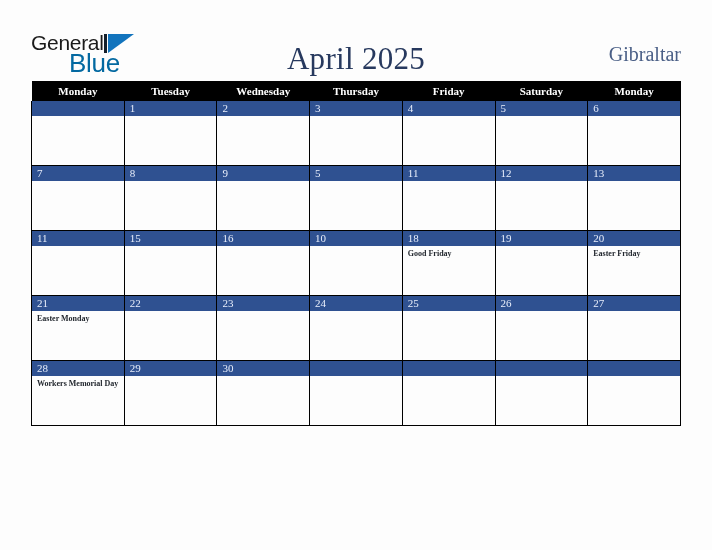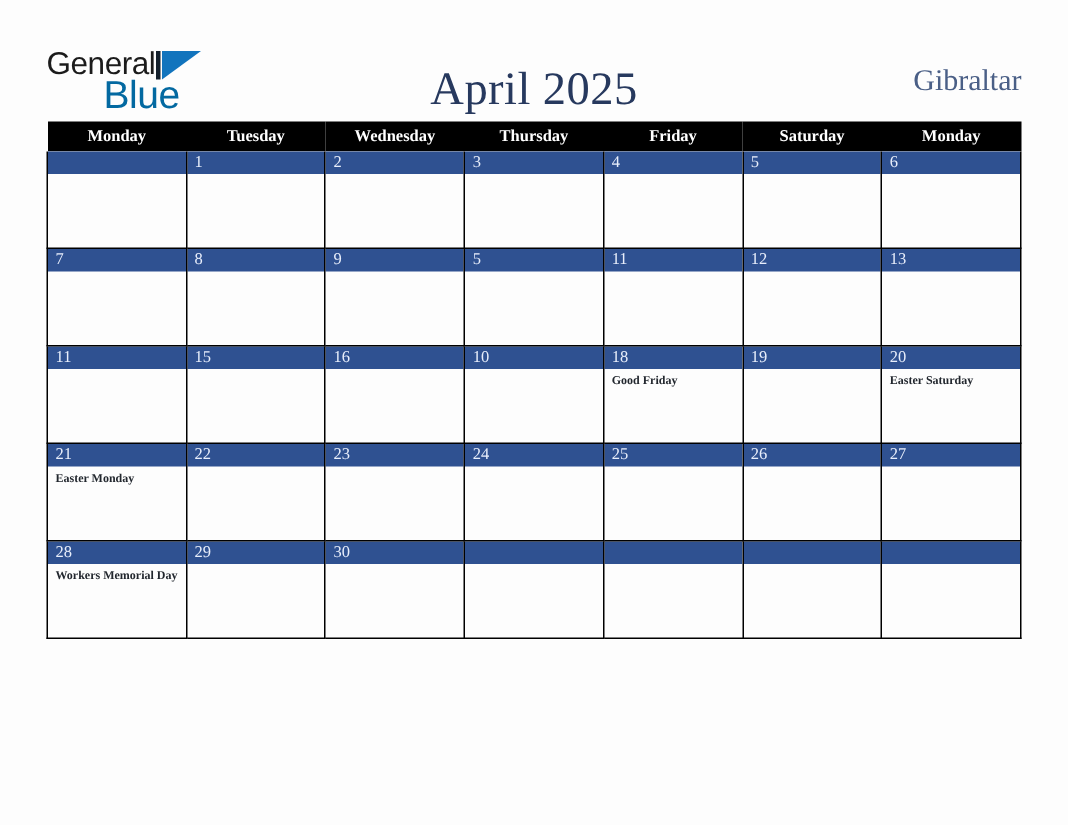--- a/index.html
+++ b/index.html
@@ -281,21 +281,21 @@
             <div class="holiday">Good Friday</div>
           </div>
         </td>
         <td>
           <div class="daynum-band">19</div>
           <div class="day-body"></div>
         </td>
         <td>
           <div class="daynum-band">20</div>
           <div class="day-body">
-            <div class="holiday">Easter Saturday</div>
+            <div class="holiday">Easter Friday</div>
           </div>
         </td>
       </tr>
       <tr>
         <td class="first-col">
           <div class="daynum-band">21</div>
           <div class="day-body">
             <div class="holiday">Easter Monday</div>
           </div>
         </td>

